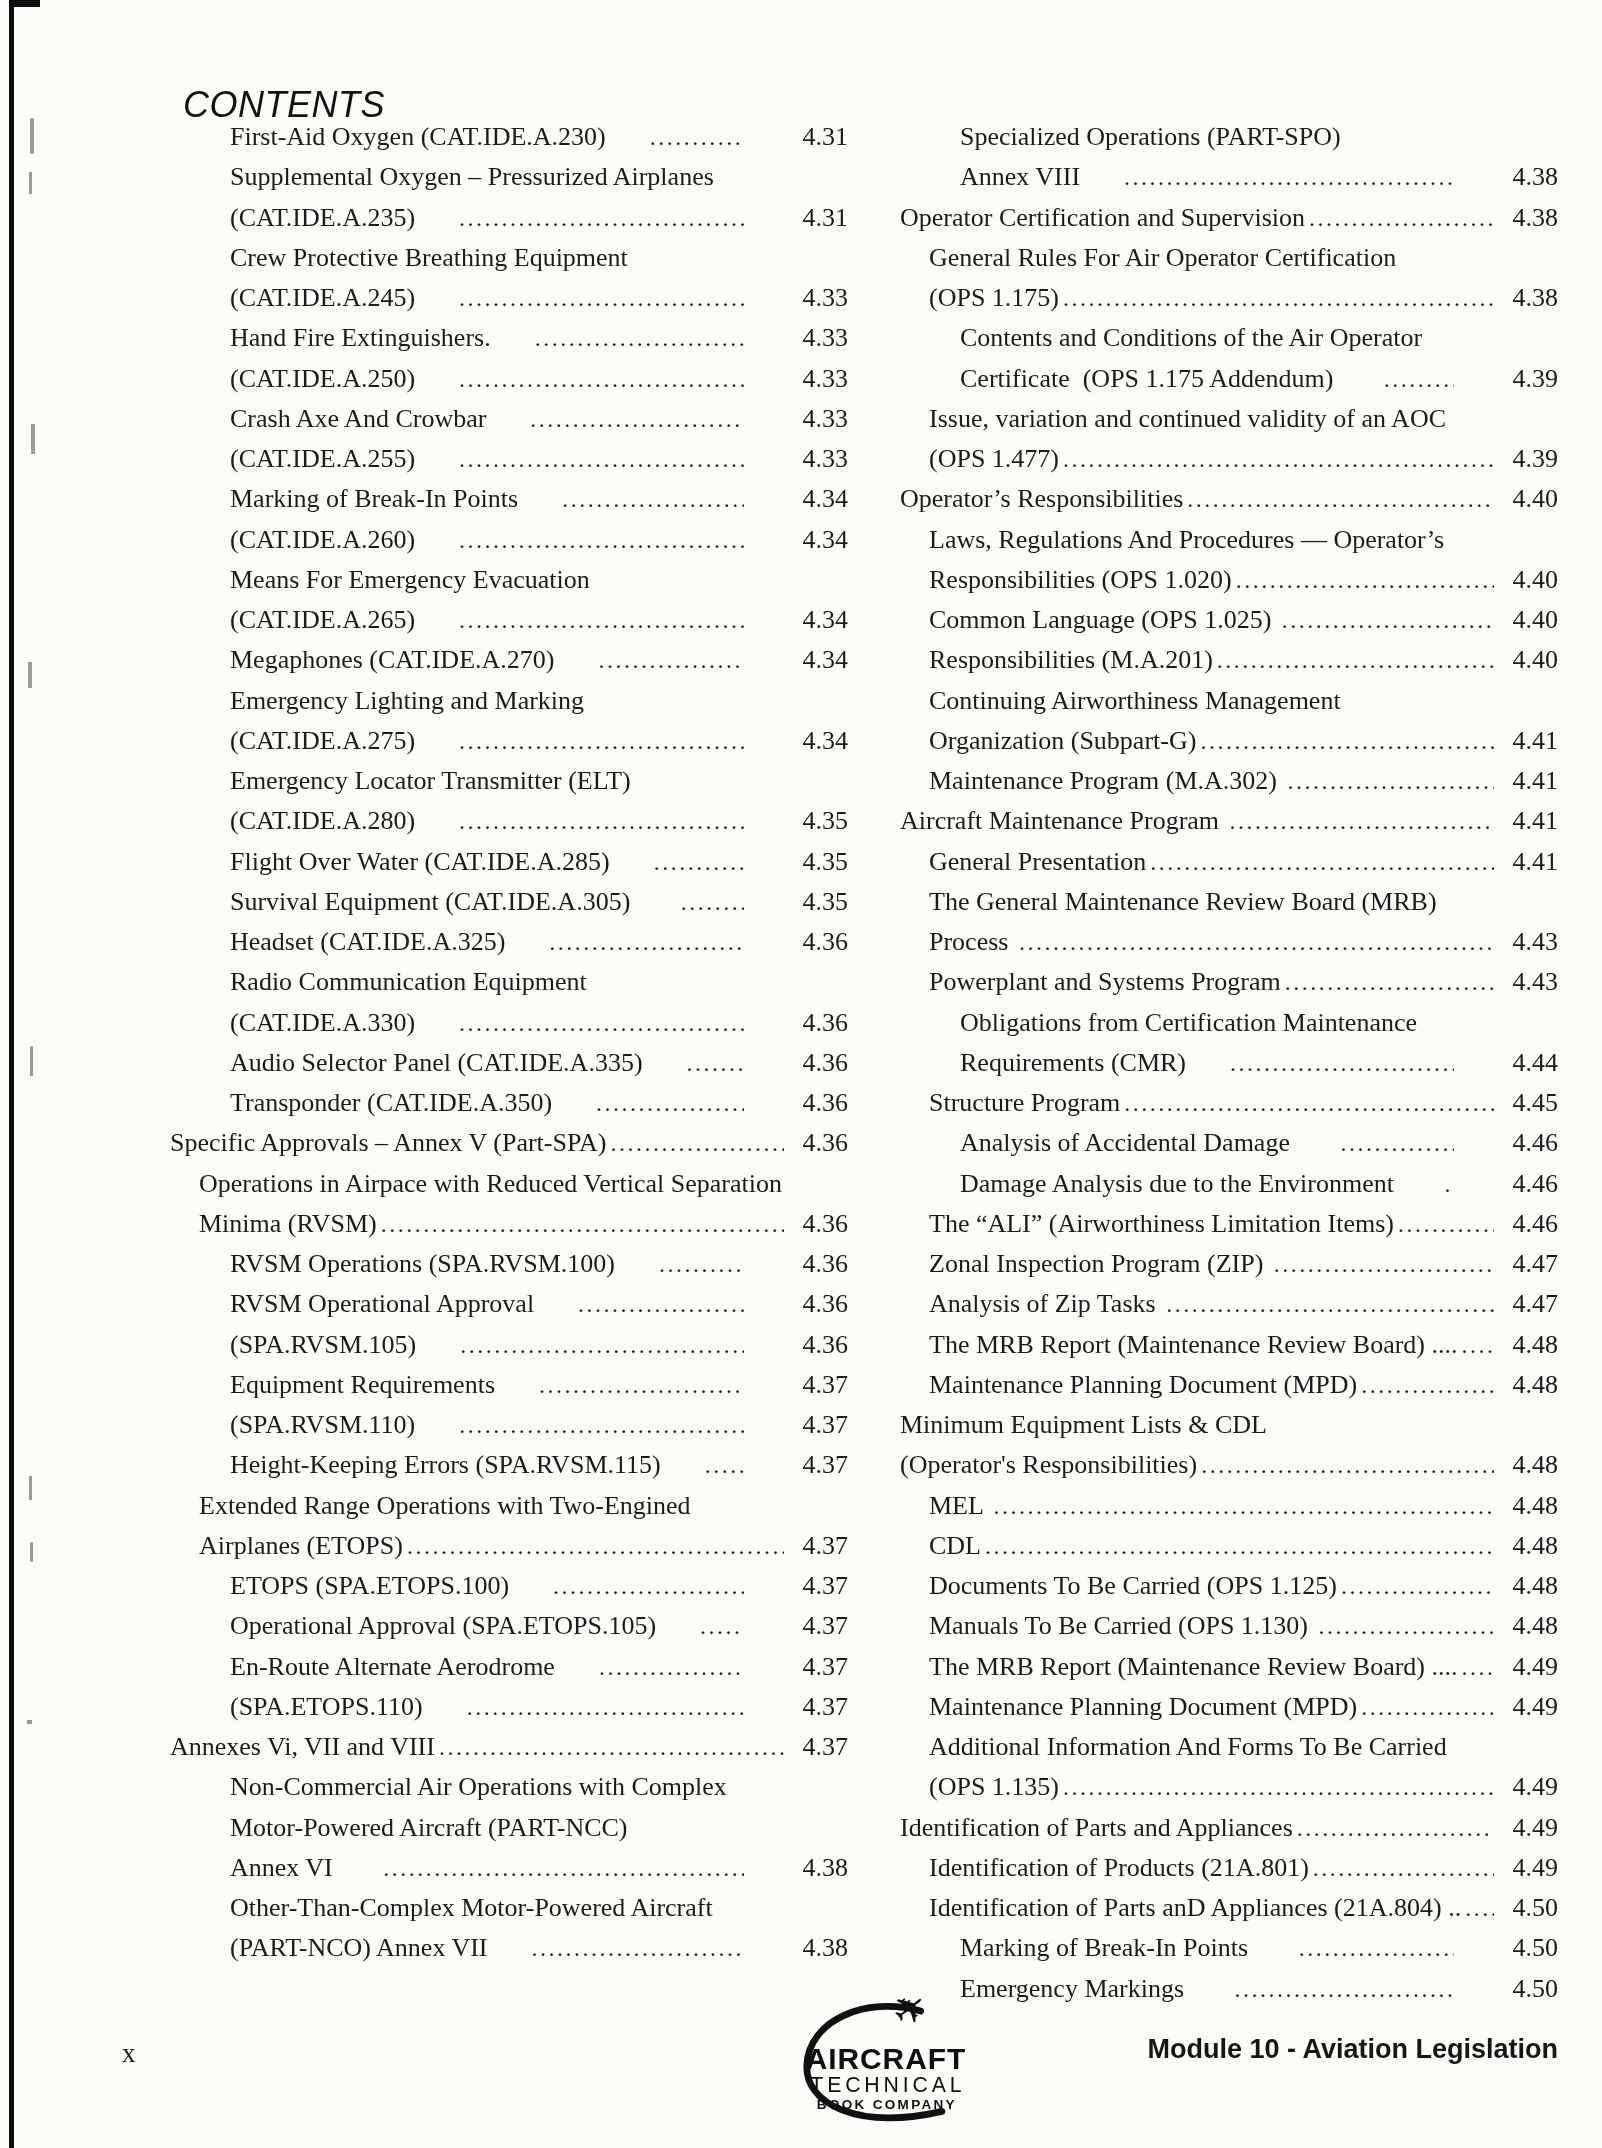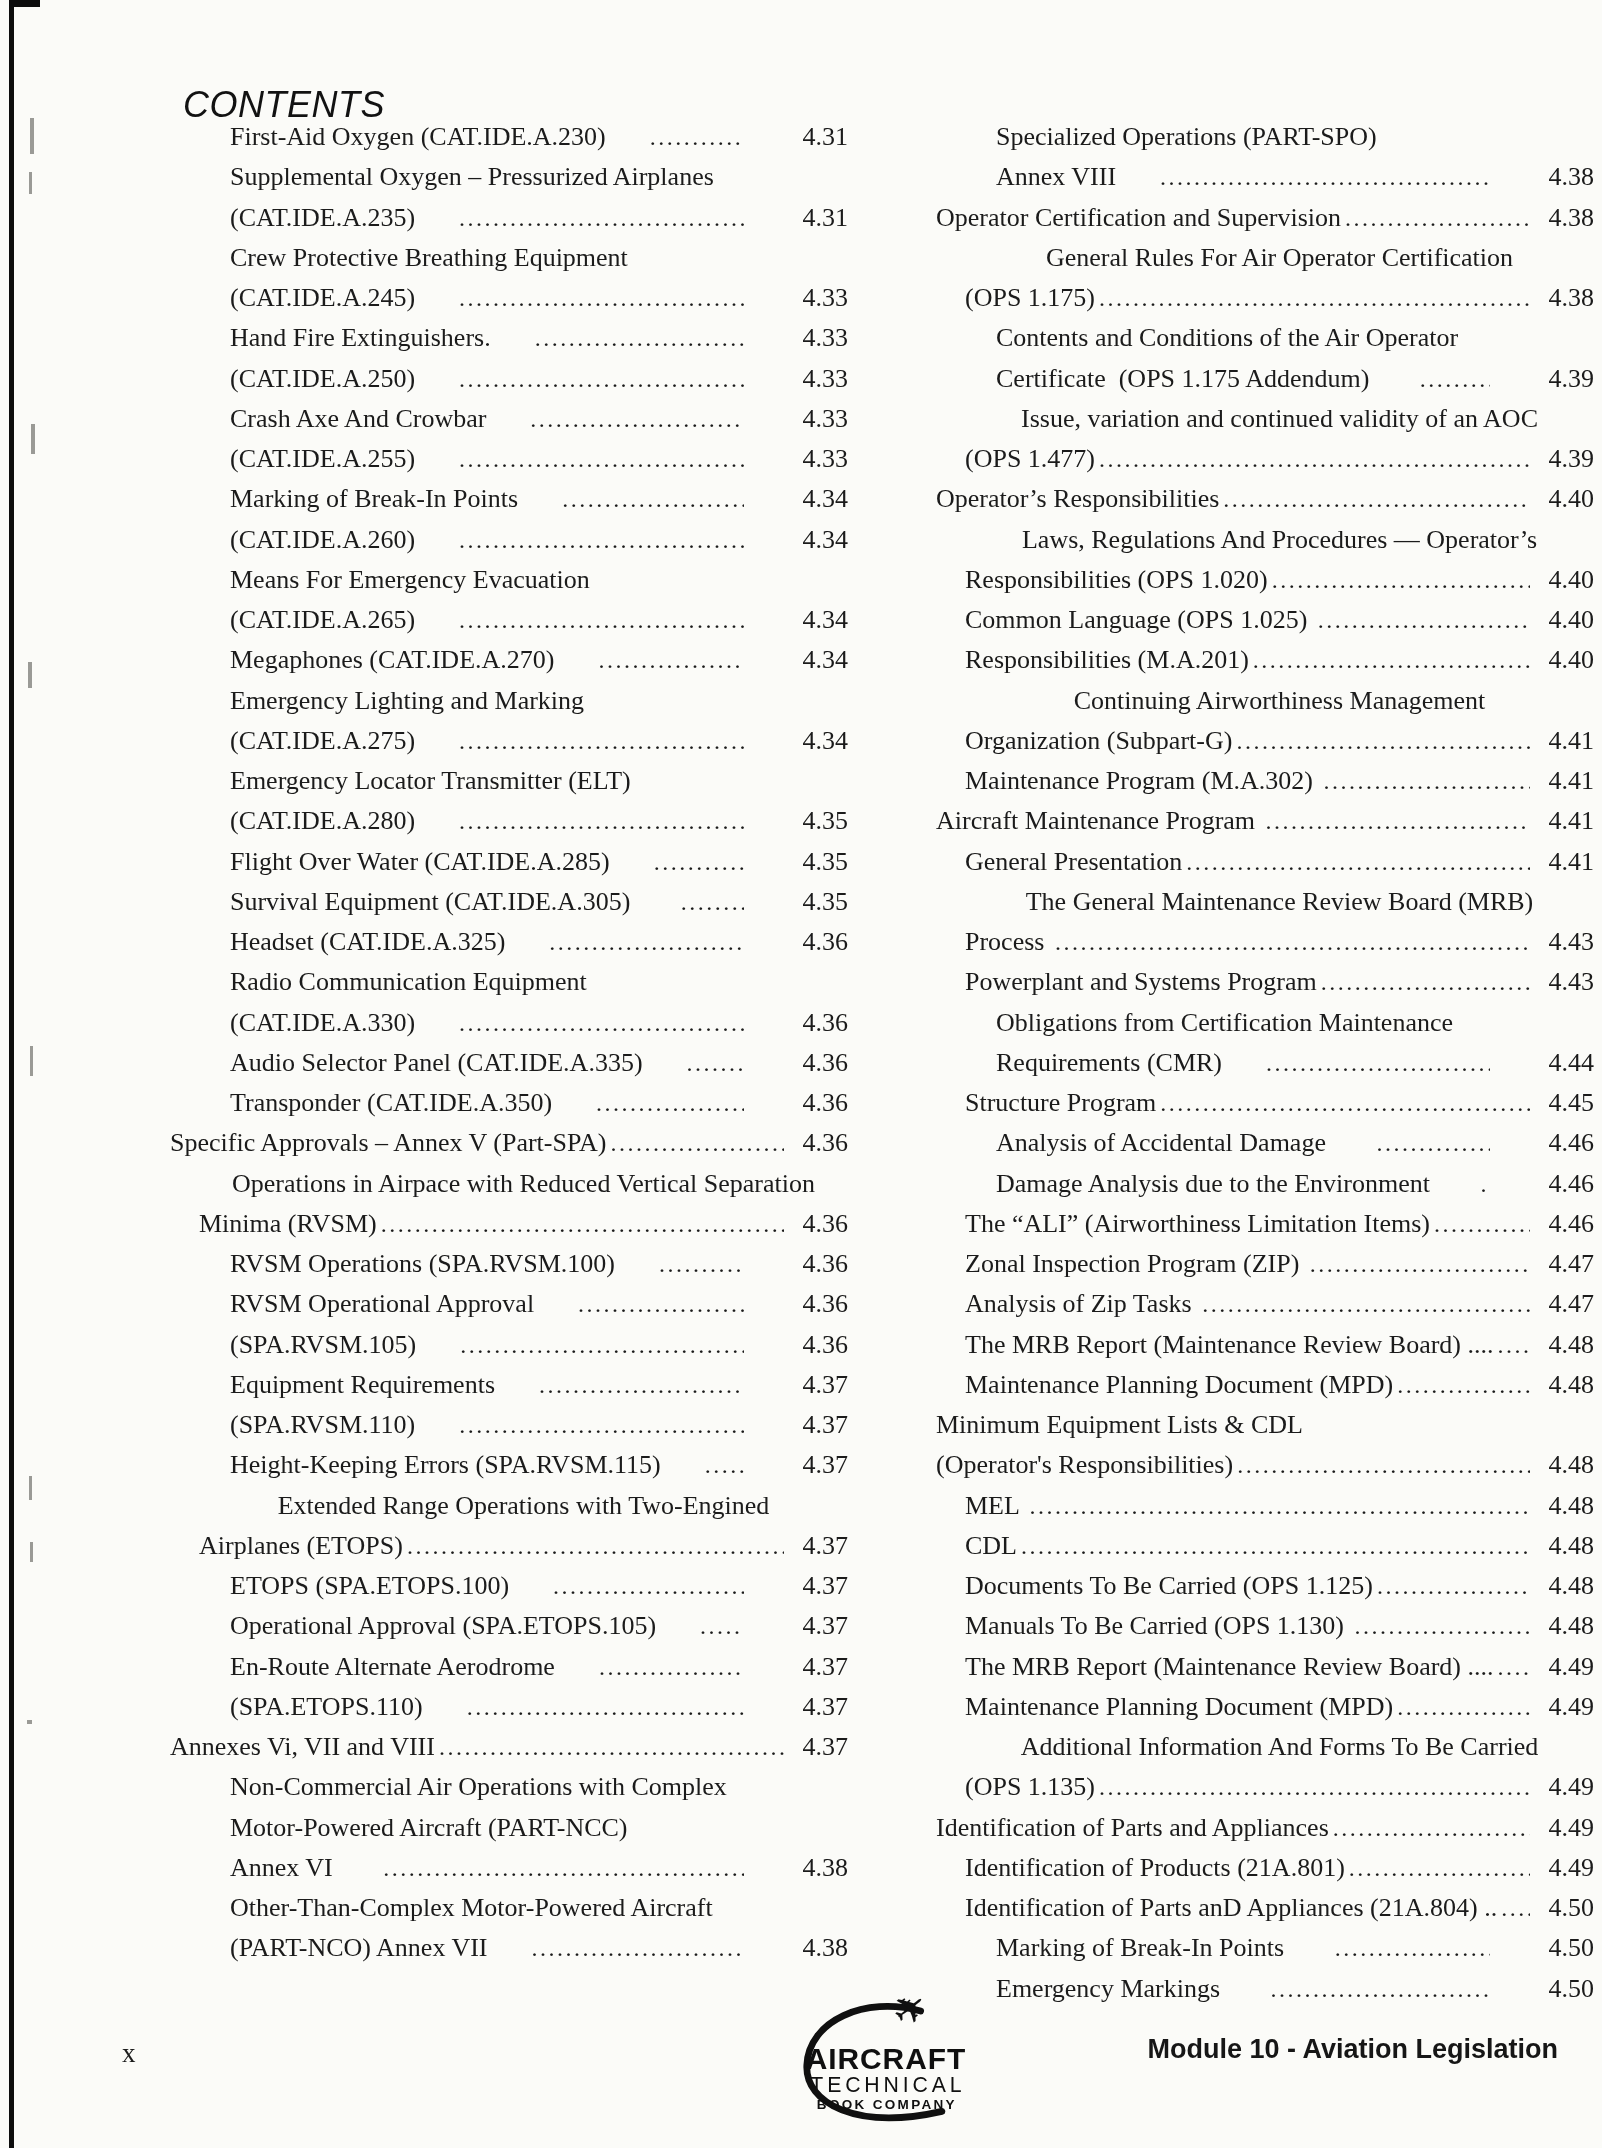--- a/index.html
+++ b/index.html
@@ -14,24 +14,24 @@
   .speck{position:absolute;background:#9a9a96;}
   
   .title{
     position:absolute;left:183px;top:84px;
     font-family:"Liberation Sans", sans-serif;
     font-weight:normal;font-style:italic;font-size:36px;letter-spacing:0.5px;color:#121212;
   }
   
   .col{position:absolute;top:122px;font-size:26px;color:#1b1b1b;}
   .col-left{left:170px;width:678px;}
-  .col-right{left:900px;width:658px;margin-left:36px;}
+  .col-right{left:900px;width:658px;}
   .toc-row{display:flex;align-items:baseline;height:40.25px;overflow:hidden;}
   .ind0{padding-left:0;}
-  .ind1{padding-left:29px;justify-content:center;}
+  .ind1{padding-left:29px;}
   .ind2{padding-left:60px;gap:40px;}
   .t{white-space:pre;flex:0 0 auto;}
   .leader{
     flex:1 1 auto;overflow:hidden;white-space:nowrap;
     letter-spacing:2.5px;font-size:24px;padding-left:4px;color:#1b1b1b;
   }
   .pg{flex:0 0 auto;min-width:64px;text-align:right;white-space:pre;}
   
   .folio{position:absolute;left:122px;top:2038px;font-size:27px;}
   .module{

